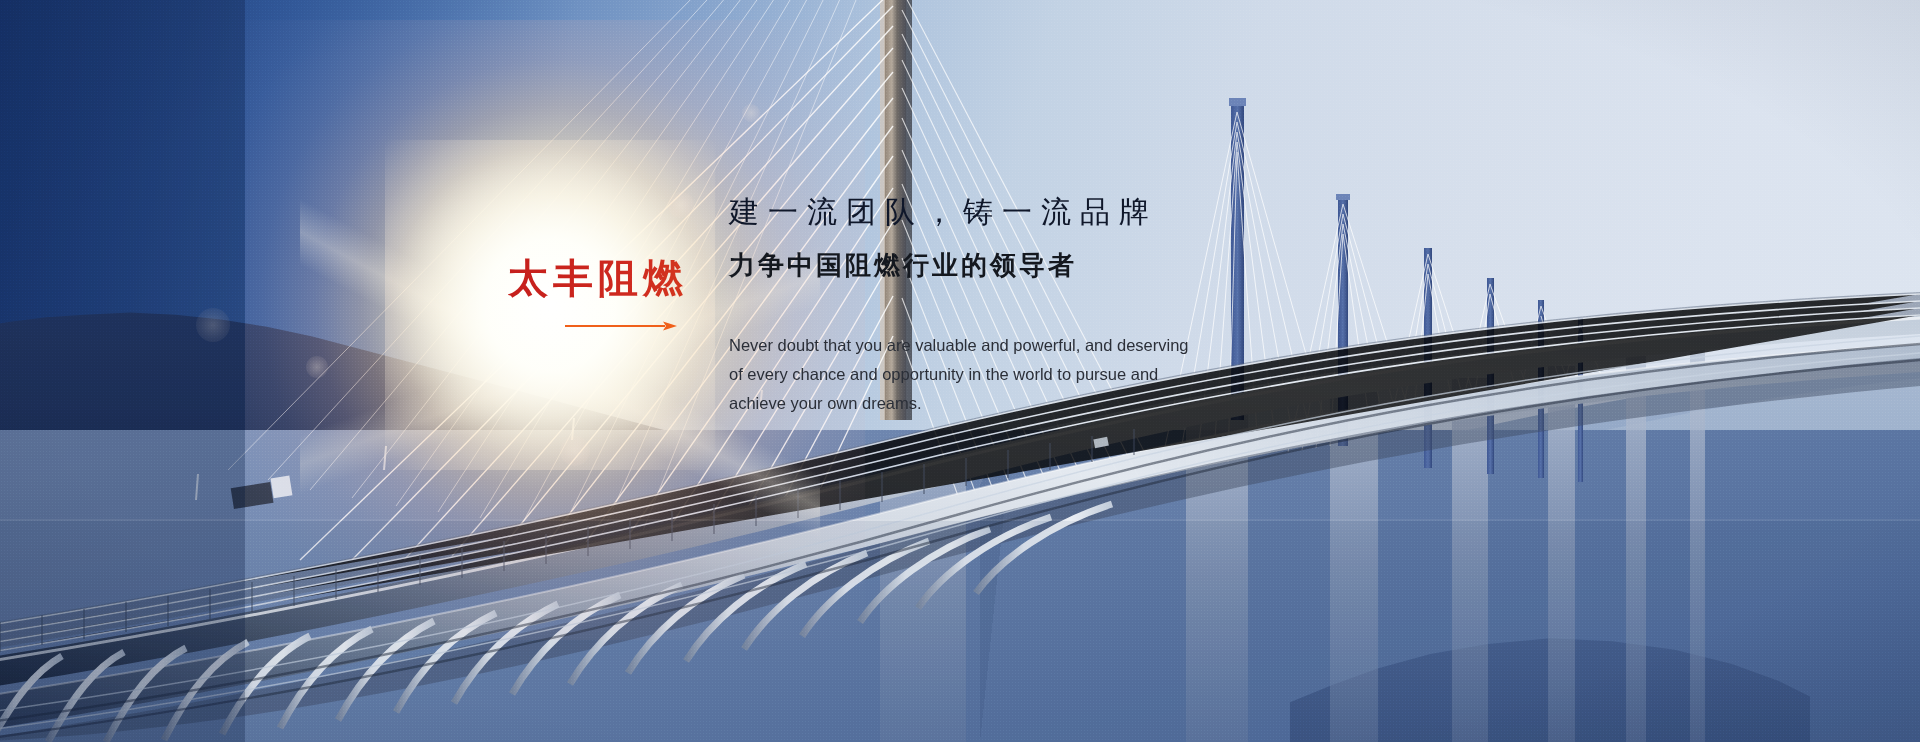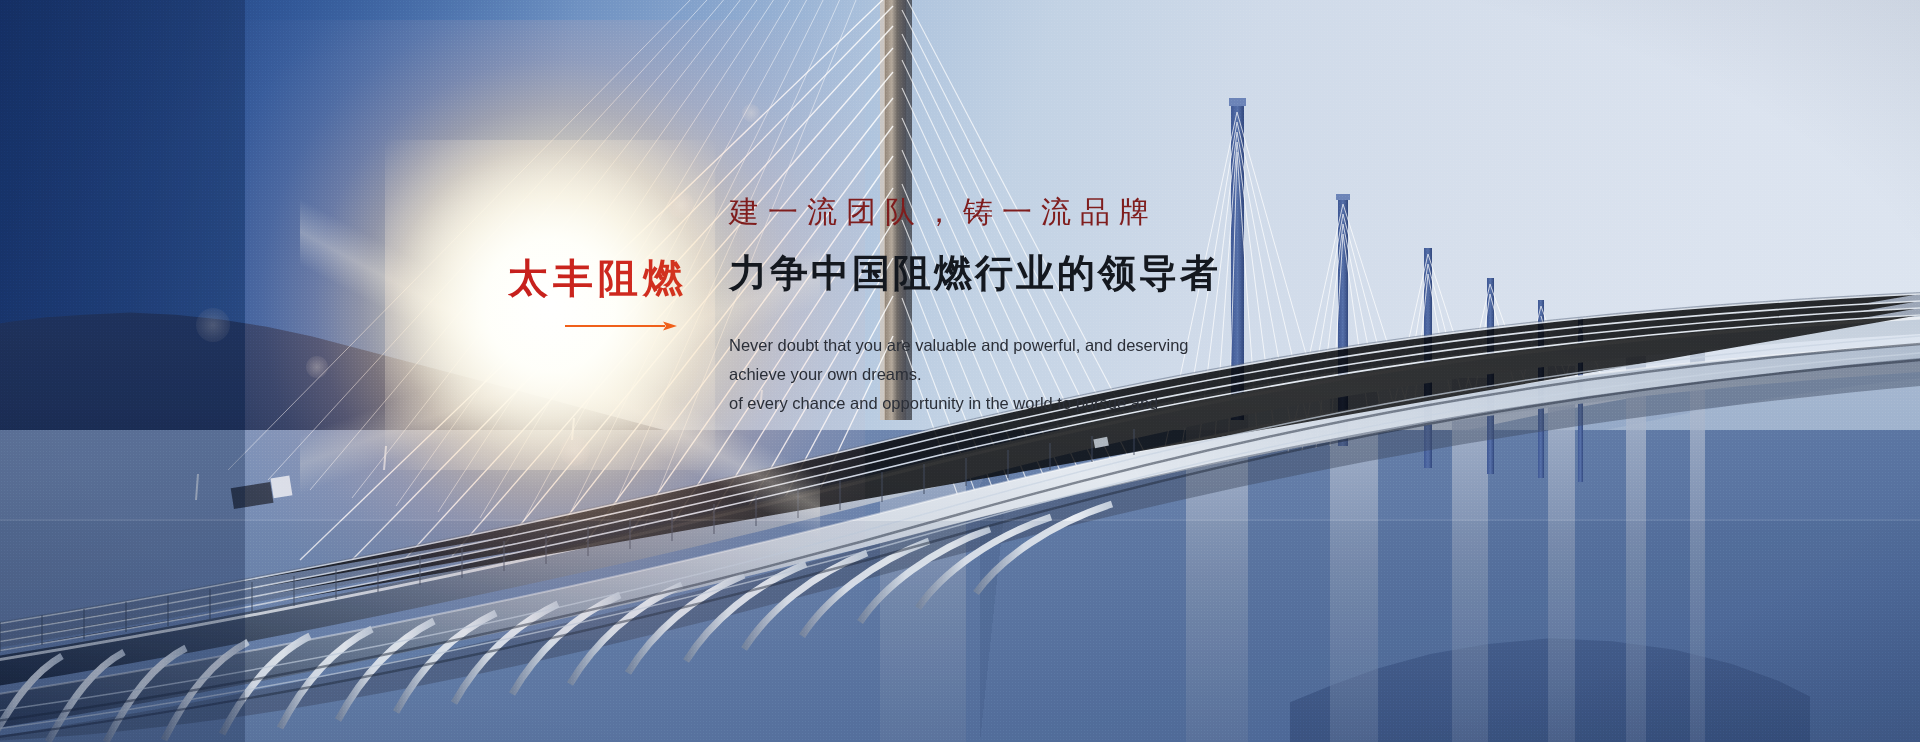--- a/index.html
+++ b/index.html
@@ -152,26 +152,26 @@
     white-space:nowrap;
   }
   .logo-arrow{
     position:relative; margin-top:22px; margin-left:57px; width:112px; height:12px;
   }
   .logo-arrow svg{ display:block; }
 
   .headline-block{ position:absolute; left:729px; top:193px; width:660px; }
   .h-line1{
     font-family:"DejaVu Sans","Liberation Sans",sans-serif;
-    font-size:30px; font-weight:400; color:#7f1d1d;
+    font-size:30px; font-weight:400; color:#0f172a;
     letter-spacing:9px; line-height:1.25; white-space:nowrap;
   }
   .h-line2{
     font-family:"DejaVu Sans","Liberation Sans",sans-serif;
-    font-size:38px; font-weight:700; color:#14181f;
+    font-size:26px; font-weight:700; color:#14181f;
     letter-spacing:3px; line-height:1.3; margin-top:18px; white-space:nowrap;
   }
   .sub-block{
     position:absolute; left:729px; top:331px; width:580px;
     font-family:"Liberation Sans","DejaVu Sans",sans-serif;
     font-size:16.5px; font-weight:400; color:#2b2f38; line-height:1.75;
   }
   .sub-block p{ margin:0; white-space:nowrap; }
 </style>
 </head>
@@ -485,18 +485,18 @@
       </div>
     </div>
 
     <div class="headline-block">
       <div class="h-line1">建一流团队，铸一流品牌</div>
       <div class="h-line2">力争中国阻燃行业的领导者</div>
     </div>
 
     <div class="sub-block">
       <p>Never doubt that you are valuable and powerful, and deserving</p>
+      <p> of every chance and opportunity in the world to pursue and</p>
       <p>achieve your own dreams.</p>
-      <p> of every chance and opportunity in the world to pursue and</p>
     </div>
 
   </div>
 </div>
 
 </body></html>

